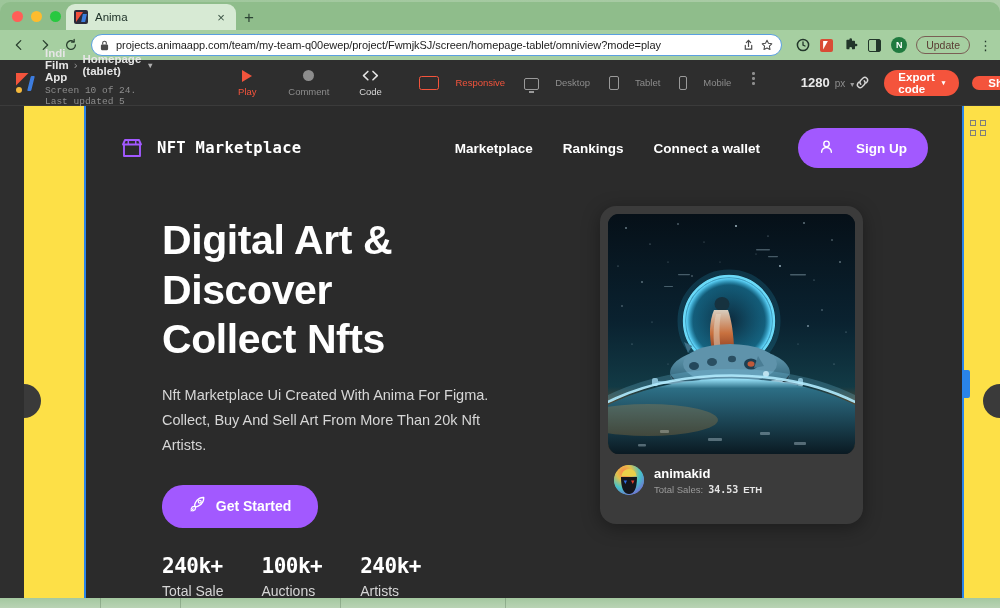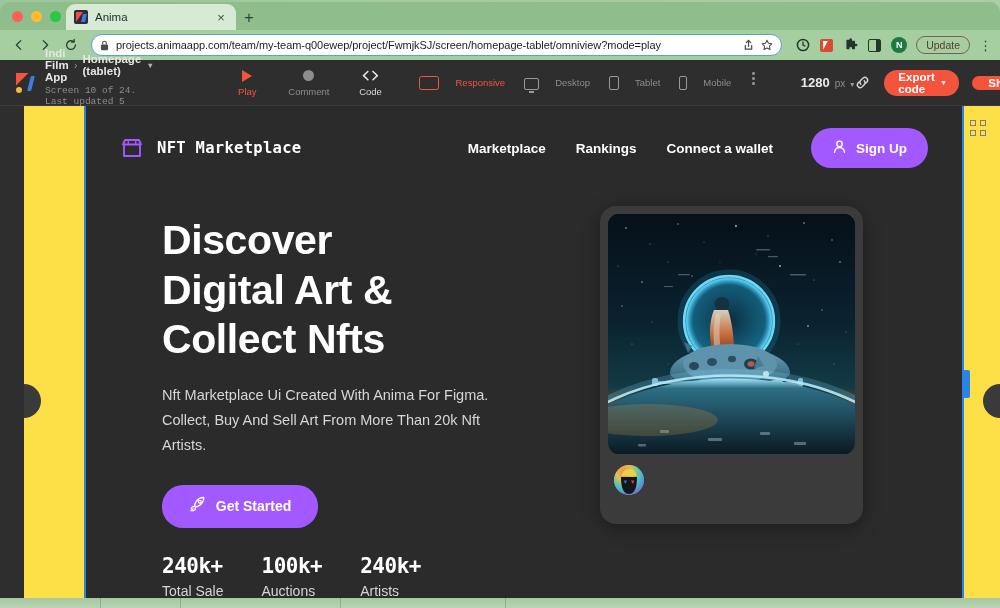--- a/index.html
+++ b/index.html
@@ -271,21 +271,21 @@
   }
   .site-nav { margin-left: auto; display: flex; align-items: center; gap: 30px; }
   .nav-link {
     font-size: 13.5px; color: #fff; font-weight: 700; cursor: pointer;
     white-space: nowrap;
   }
   .btn-signup {
     height: 40px; padding: 0 21px; border-radius: 20px;
     background: #a259ff; color: #fff;
     font-size: 13.5px; font-weight: 700;
-    display: flex; align-items: center; gap: 9px; cursor: pointer;
+    display: flex; align-items: center; gap: 22px; cursor: pointer;
     margin-left: 8px;
   }
 
   
   .hero {
     display: flex; padding: 48px 34px 0 76px; gap: 38px;
   }
   .hero-left { width: 400px; flex: none; }
   .hero-h1 {
     font-size: 41px; line-height: 1.21; font-weight: 700; color: #fff;
@@ -589,22 +589,22 @@
                   </span>
                   <span>Sign Up</span>
                 </div>
               </div>
             </div>
 
             <div class="hero">
 
               <div class="hero-left">
                 <h1 class="hero-h1">
+                  <div>Digital Art &amp;</div>
                   <div>Discover</div>
-                  <div>Digital Art &amp;</div>
                   <div>Collect Nfts</div>
                 </h1>
                 <p class="hero-sub">Nft Marketplace Ui Created With Anima For Figma. Collect, Buy And Sell Art From More Than 20k Nft Artists.</p>
 
                 <div class="btn-getstarted">
                   <span>
                     <svg width="17" height="17" viewBox="0 0 18 18">
                       <path d="M6.6 11.4 C5 9.8 7.2 4.6 11 2.6 C13.3 1.4 15.6 1.6 15.6 1.6 C15.6 1.6 15.8 3.9 14.6 6.2 C12.6 10 7.4 12.2 6.6 11.4 Z" fill="none" stroke="#fff" stroke-width="1.4" stroke-linejoin="round"></path>
                       <circle cx="11.4" cy="6" r="1.5" fill="none" stroke="#fff" stroke-width="1.3"></circle>
                       <path d="M6.2 11 L3.4 11.6 L2.2 14 M7 11.8 L6.4 14.6 L4 15.8" fill="none" stroke="#fff" stroke-width="1.3" stroke-linecap="round" stroke-linejoin="round"></path>
@@ -762,20 +762,28 @@
                           <stop offset="100%" stop-color="#7a5fd6"></stop>
                         </radialGradient>
                       </defs>
                       <circle cx="15" cy="15" r="15" fill="url(#av)"></circle>
                       <path d="M7.5 11 a7.5 7 0 0 1 15 0 z" fill="#e9d14a"></path>
                       <path d="M7 12 C7 24 10 29 15 29 C20 29 23 24 23 12 Z" fill="#14161c"></path>
                       <path d="M9.6 15.5 l3.4 0 l-1.6 3.4 z" fill="#2f6fe8"></path>
                       <path d="M17 15.5 l3.4 0 l-1.6 3.4 z" fill="#e2402e"></path>
                     </svg>
                   </span>
+                  <div>
+                    <div class="nft-name">animakid</div>
+                    <div class="nft-sales">
+                      <span>Total Sales:</span>
+                      <b>34.53</b>
+                      <span class="eth">ETH</span>
+                    </div>
+                  </div>
                 </div>
               </div>
 
             </div>
           </div>
         </div>
       </div>
     </div>
   </div>
 

